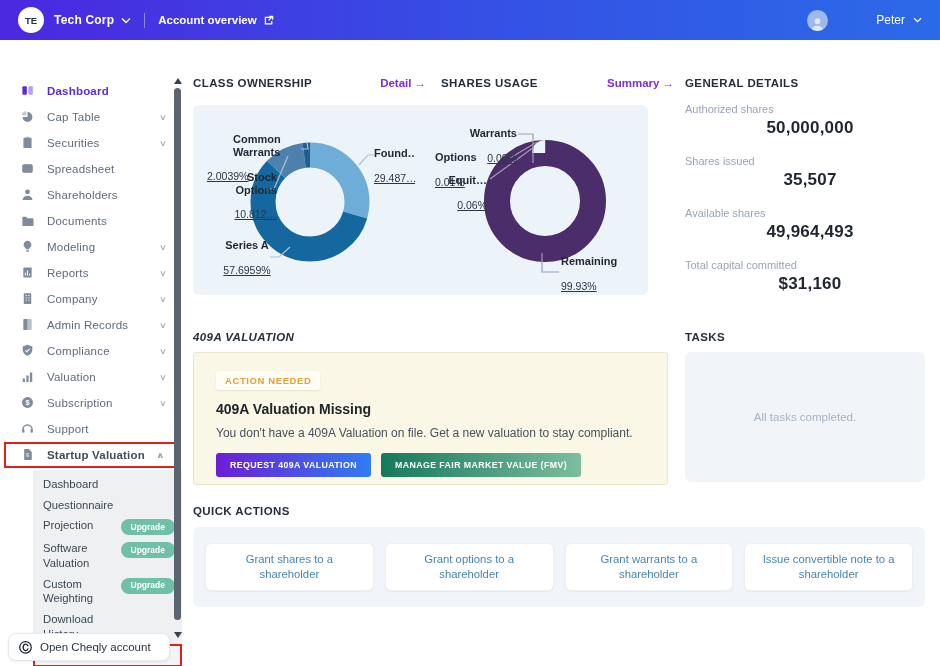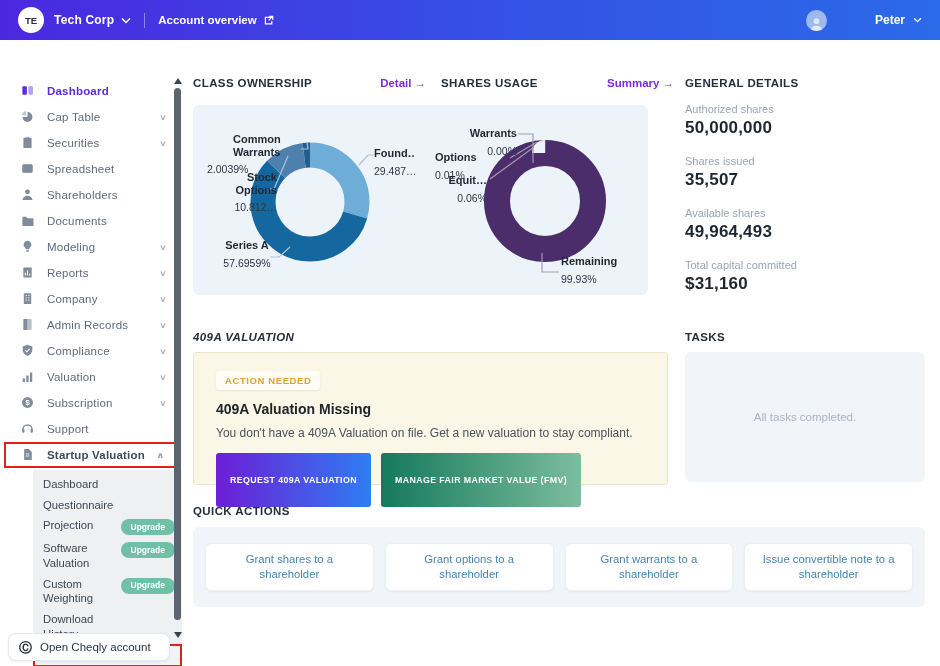--- a/index.html
+++ b/index.html
@@ -14,21 +14,21 @@
   .co-avatar { width:26px; height:26px; border-radius:50%; background:#fff; color:#232e52;
     font-size:9.5px; font-weight:700; display:flex; align-items:center; justify-content:center; }
   .co-name { font-size:12px; font-weight:700; margin-left:10px; letter-spacing:.2px; }
   .chev-svg { margin-left:7px; display:inline-flex; }
   .topbar .divider { width:1px; height:15px; background:rgba(255,255,255,.4); margin:0 13px; }
   .top-link { font-size:11.5px; font-weight:700; display:flex; align-items:center; gap:6px; cursor:pointer; }
   .topbar .spacer { flex:1; }
   .user { display:flex; align-items:center; gap:8px; cursor:pointer; }
   .user-avatar { width:21px; height:21px; border-radius:50%; background:#9db9ee;
     display:flex; align-items:flex-end; justify-content:center; overflow:hidden; }
-  .user-name { font-size:12px; font-weight:700;padding-left:40px; }
+  .user-name { font-size:12px; font-weight:400;padding-left:40px; }
 
   
   .sidebar { position:absolute; top:40px; left:0; width:184px; height:626px; background:#fff; }
   .nav { list-style:none; padding-top:38px; }
   .nav-item { height:26px; display:flex; align-items:center; padding:0 10px 0 21px;
     color:#5f6b7a; font-size:11.5px; cursor:pointer; position:relative; }
   .nav-item .nicon { width:14px; height:14px; margin-right:12px; display:inline-flex; color:#808c9c; }
   .nav-item .nicon svg { width:13px; height:13px; fill:currentColor; }
   .nav-item .nlabel { flex:1; letter-spacing:.2px; }
   .nav-item .chev { font-size:8px; color:#9aa4b0; transform:scaleX(1.25); margin-right:8px; }
@@ -60,49 +60,49 @@
   .sec-title { font-size:11.5px; font-weight:700; color:#242f3b; letter-spacing:.4px; }
   .head-row { position:absolute; display:flex; justify-content:space-between; align-items:center; }
   .plink { font-size:11.5px; font-weight:700; color:#7b2ce2; cursor:pointer; display:flex; align-items:center; gap:3px; }
   .plink .arrow { font-weight:700; }
 
   
   .chart-card { position:absolute; width:233px; height:190px; background:#ecf4fa; border-radius:6px; }
   .chart-card svg.donut { position:absolute; top:0; left:0; width:233px; height:190px; }
   .dlabel { position:absolute; }
   .dlabel .name { font-weight:700; font-size:11px; color:#1e2733; line-height:1.15; }
-  .dlabel .val { font-size:10.5px; color:#2c3644; margin-top:5px; }
+  .dlabel .val { font-size:10.5px; color:#2c3644; margin-top:12px;text-decoration:underline; }
   
   .lab-cw { left:14px; top:28px; width:96px; }
   .lab-cw .name { width:70px; margin-left:26px; }
   .lab-so { left:14px; top:66px; width:70px; text-align:right; }
   .lab-sa { left:24px; top:134px; width:60px; text-align:center; }
   .lab-fo { left:181px; top:42px; width:52px; text-align:left; }
   
   .lab-wa { left:30px; top:22px; width:72px; text-align:right; }
   .lab-op { left:20px; top:46px; width:72px; text-align:left; }
   .lab-eq { left:8px; top:69px; width:64px; text-align:right; }
   .lab-re { left:146px; top:150px; width:84px; text-align:left; }
 
   
   .gen { position:absolute; left:685px; top:103px; width:250px; }
   .stat { margin-bottom:17px; }
   .stat .slab { font-size:11px; color:#99a5b4; margin-bottom:3px; }
-  .stat .sval { font-size:17px; font-weight:700; color:#1f2630; letter-spacing:.2px; }
+  .stat .sval { font-size:17px; font-weight:700; color:#1f2630; letter-spacing:.2px;text-align:center; }
 
   
   .v409 { position:absolute; left:193px; top:352px; width:475px; height:133px;
     background:#faf7e6; border:1px solid #eae5c9; border-radius:3px; padding:17px 22px; }
   .an-badge { display:inline-block; background:#fffdf6; color:#e2a233; font-size:9.5px; font-weight:700;
     letter-spacing:.6px; padding:4px 9px; border-radius:3px; box-shadow:0 1px 2px rgba(150,130,60,.15); }
   .v409 h3 { font-size:14px; font-weight:700; color:#20242b; margin-top:11px; }
   .v409 p { font-size:12px; color:#47525f; margin-top:9px; }
   .btn-row { display:flex; gap:10px; margin-top:13px; }
   .gbtn { border:none; color:#fff; font-family:inherit; font-size:8.8px; font-weight:700;
-    letter-spacing:.4px; padding:22px 14px; border-radius:3px; cursor:pointer; }
+    letter-spacing:.4px; padding:7px 14px; border-radius:3px; cursor:pointer; }
   .gbtn.purple { background:linear-gradient(90deg,#6c1ed6,#2f7df2); }
   .gbtn.green  { background:linear-gradient(90deg,#15795c,#7cbd9e); }
 
   
   .tasks-card { position:absolute; left:685px; top:352px; width:240px; height:130px;
     background:#f1f4f8; border-radius:6px; display:flex; align-items:center; justify-content:center; }
   .tasks-card .empty { font-size:11.5px; color:#a8b3c1; }
 
   
   .qa-panel { position:absolute; left:193px; top:527px; width:732px; height:80px;

